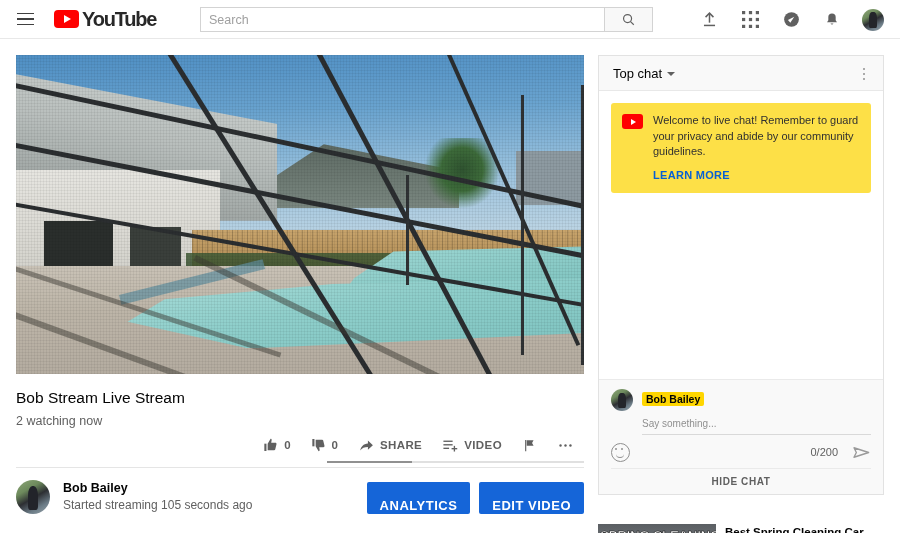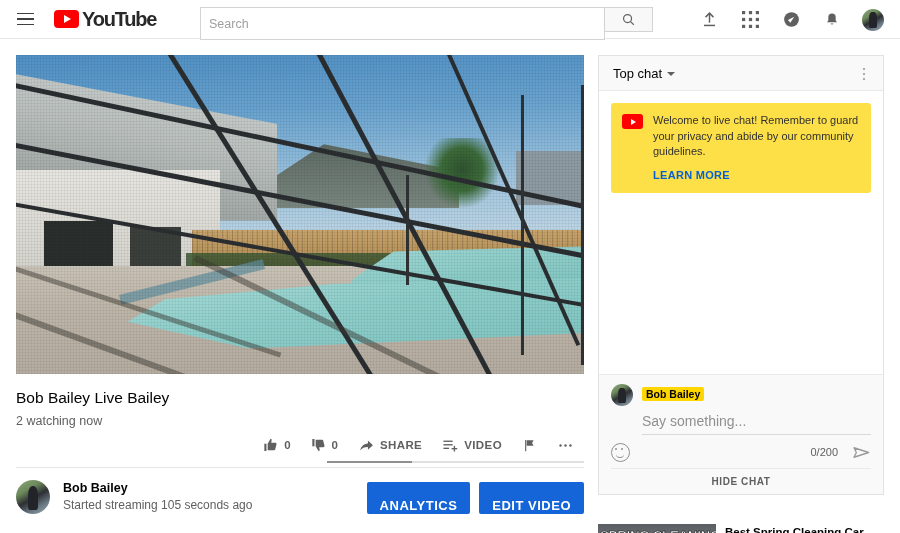--- a/index.html
+++ b/index.html
@@ -38,21 +38,21 @@
     border-bottom: 4.5px solid transparent;
     margin-left: 2px;
   }
   .yt-word {
     font-size: 20px; font-weight: bold; letter-spacing: -1.2px;
     margin-left: 3px; color: #282828;
   }
 
   .mh-search { position: absolute; left: 200px; top: 7px; display: flex; }
   .search-box {
-    width: 405px; height: 33px;
+    width: 405px; height: 25px;
     border: 1px solid #d3d3d3; background: #fff;
     font-family: "Liberation Sans", sans-serif;
     font-size: 12.5px; color: #333;
     padding: 8px 8px; outline: none;
   }
   .search-box::placeholder { color: #a0a0a0; }
   .search-btn {
     width: 48px; height: 25px;
     border: 1px solid #d3d3d3; border-left: none;
     background: #f8f8f8; cursor: pointer;
@@ -287,21 +287,21 @@
     width: 32%; height: 70%; border-radius: 40% 40% 20% 20%; background: #23252a;
   }
   .compose-fields { flex: 1; }
   .badge-name {
     display: inline-block; background: #ffd600; color: #030303;
     font-size: 10.5px; font-weight: bold; padding: 1px 4px; border-radius: 2px;
   }
   .say-input {
     display: block; width: 100%; border: none; border-bottom: 1px solid #d9d9d9;
     background: transparent; font-family: "Liberation Sans", sans-serif;
-    font-size: 14px; color: #606060; padding: 6px 0 5px 0; margin-top: 5px;
+    font-size: 10px; color: #606060; padding: 6px 0 5px 0; margin-top: 5px;
     outline: none;
   }
   .say-input::placeholder { color: #909090; }
   .compose-bottom {
     display: flex; align-items: center; height: 32px; margin-top: 1px; justify-content: center;
   }
   .emoji-btn {
     width: 19px; height: 19px; border-radius: 50%; border: 1.6px solid #909090;
     position: relative; cursor: pointer; flex: none;
   }
@@ -441,21 +441,21 @@
       <div class="beam" style="left:430px;top:-12px;width:330px;height:4px;transform:rotate(66deg);"></div>
       <div class="vbeam" style="left:505px;top:40px;height:260px;"></div>
       <div class="vbeam" style="left:390px;top:120px;height:110px;"></div>
       <div class="vbeam" style="left:565px;top:30px;height:280px;"></div>
       <div class="shadow" style="left:-20px;top:250px;width:430px;height:6px;transform:rotate(20deg);"></div>
       <div class="shadow" style="left:180px;top:200px;width:430px;height:6px;transform:rotate(26deg);"></div>
       <div class="shadow" style="left:-20px;top:205px;width:300px;height:5px;transform:rotate(18deg);"></div>
       <div class="mesh"></div>
     </div>
 
-    <div class="v-title">Bob Bailey Live Bailey</div>
+    <div class="v-title">Bob Stream Live Stream</div>
     <div class="v-sub">2 watching now</div>
 
     <div class="v-meta-row">
       <div class="actions">
 
         <div class="act">
           <svg width="16" height="16" viewBox="0 0 24 24">
             <path d="M2 10h3.2v11H2z" fill="#606060"></path>
             <path d="M7 10.2 11.4 2.6c.9 0 1.7.8 1.6 1.8l-.7 4.4h6.3c1.1 0 1.9 1 1.6 2l-1.9 8c-.2.7-.8 1.2-1.6 1.2H7z" fill="#606060"></path>
           </svg>

